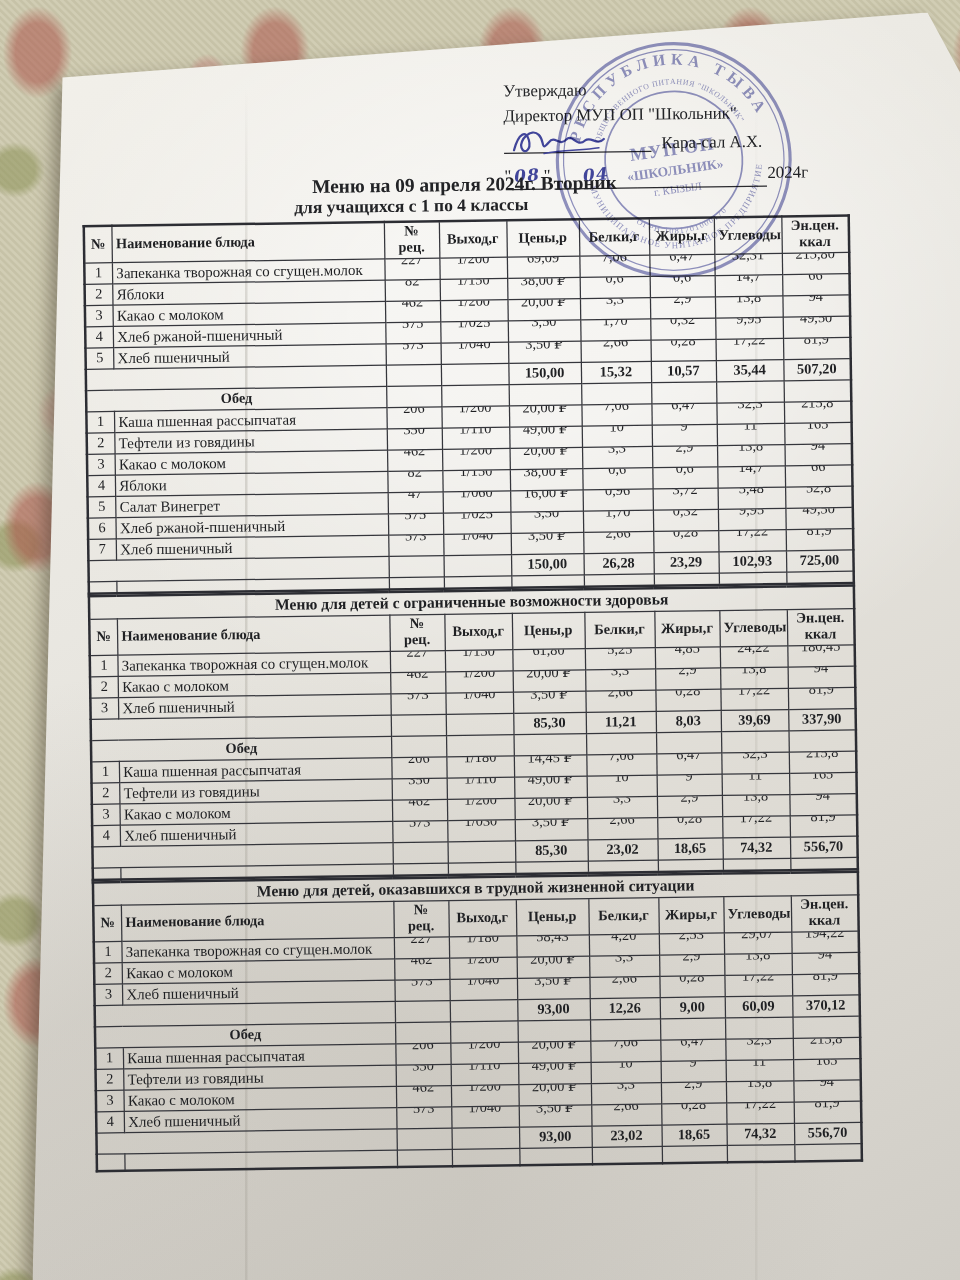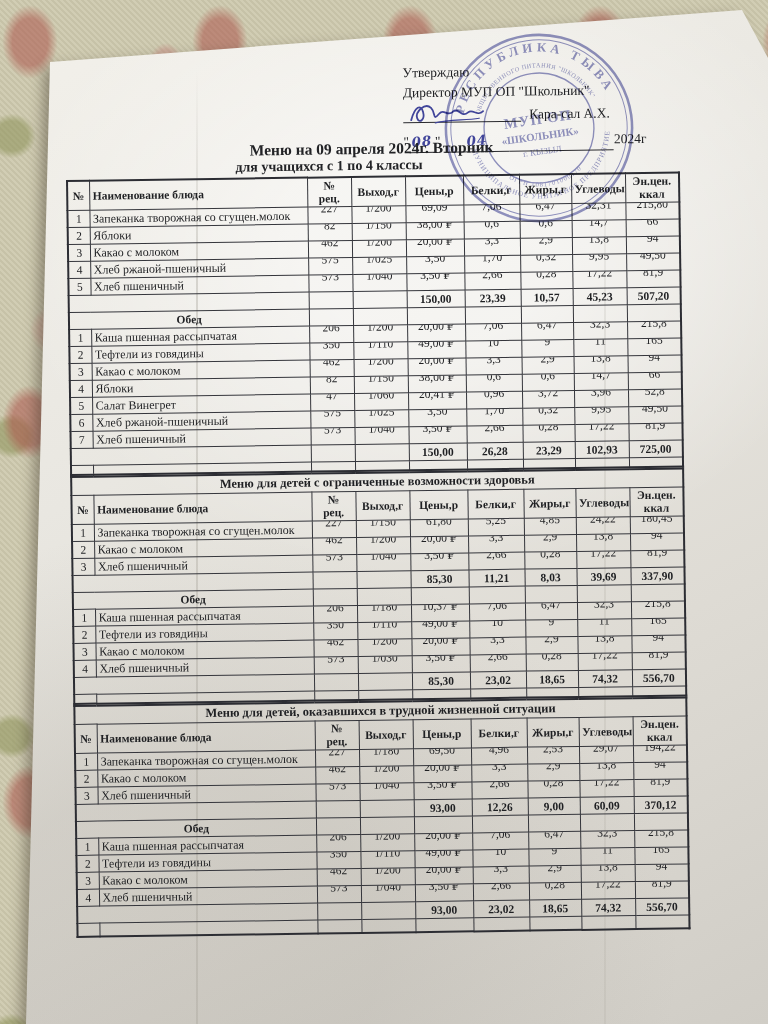--- a/index.html
+++ b/index.html
@@ -188,23 +188,23 @@
                   <td class="num"><span>2,66</span></td>
                   <td class="num"><span>0,28</span></td>
                   <td class="num"><span>17,22</span></td>
                   <td class="num"><span>81,9</span></td>
                 </tr>
                 <tr class="total">
                   <td colspan="2"></td>
                   <td></td>
                   <td></td>
                   <td class="num"><span>150,00</span></td>
-                  <td class="num"><span>23,39</span></td>
+                  <td class="num"><span>15,32</span></td>
                   <td class="num"><span>10,57</span></td>
-                  <td class="num"><span>45,23</span></td>
+                  <td class="num"><span>35,44</span></td>
                   <td class="num"><span>507,20</span></td>
                 </tr>
                 <tr class="section">
                   <td colspan="2">Обед</td>
                   <td></td>
                   <td></td>
                   <td></td>
                   <td></td>
                   <td></td>
                   <td></td>
@@ -252,24 +252,24 @@
                   <td class="num"><span>0,6</span></td>
                   <td class="num"><span>0,6</span></td>
                   <td class="num"><span>14,7</span></td>
                   <td class="num"><span>66</span></td>
                 </tr>
                 <tr>
                   <td class="num">5</td>
                   <td class="name">Салат Винегрет</td>
                   <td class="num"><span>47</span></td>
                   <td class="num"><span>1/060</span></td>
-                  <td class="num"><span>20,41 ₽</span></td>
+                  <td class="num"><span>16,00 ₽</span></td>
                   <td class="num"><span>0,96</span></td>
                   <td class="num"><span>3,72</span></td>
-                  <td class="num"><span>3,96</span></td>
+                  <td class="num"><span>5,48</span></td>
                   <td class="num"><span>52,8</span></td>
                 </tr>
                 <tr>
                   <td class="num">6</td>
                   <td class="name">Хлеб ржаной-пшеничный</td>
                   <td class="num"><span>575</span></td>
                   <td class="num"><span>1/025</span></td>
                   <td class="num"><span>3,50</span></td>
                   <td class="num"><span>1,70</span></td>
                   <td class="num"><span>0,32</span></td>
@@ -388,21 +388,21 @@
                   <td></td>
                   <td></td>
                   <td></td>
                   <td></td>
                 </tr>
                 <tr>
                   <td class="num">1</td>
                   <td class="name">Каша пшенная рассыпчатая</td>
                   <td class="num"><span>206</span></td>
                   <td class="num"><span>1/180</span></td>
-                  <td class="num"><span>10,37 ₽</span></td>
+                  <td class="num"><span>14,45 ₽</span></td>
                   <td class="num"><span>7,06</span></td>
                   <td class="num"><span>6,47</span></td>
                   <td class="num"><span>32,3</span></td>
                   <td class="num"><span>215,8</span></td>
                 </tr>
                 <tr>
                   <td class="num">2</td>
                   <td class="name">Тефтели из говядины</td>
                   <td class="num"><span>350</span></td>
                   <td class="num"><span>1/110</span></td>
@@ -482,22 +482,22 @@
                   <th class="c">Белки,г</th>
                   <th class="c">Жиры,г</th>
                   <th class="c">Углеводы</th>
                   <th class="c">Эн.цен.<br>ккал</th>
                 </tr>
                 <tr>
                   <td class="num">1</td>
                   <td class="name">Запеканка творожная со сгущен.молок</td>
                   <td class="num"><span>227</span></td>
                   <td class="num"><span>1/180</span></td>
-                  <td class="num"><span>69,50</span></td>
-                  <td class="num"><span>4,96</span></td>
+                  <td class="num"><span>58,43</span></td>
+                  <td class="num"><span>4,20</span></td>
                   <td class="num"><span>2,53</span></td>
                   <td class="num"><span>29,07</span></td>
                   <td class="num"><span>194,22</span></td>
                 </tr>
                 <tr>
                   <td class="num">2</td>
                   <td class="name">Какао с молоком</td>
                   <td class="num"><span>462</span></td>
                   <td class="num"><span>1/200</span></td>
                   <td class="num"><span>20,00 ₽</span></td>

